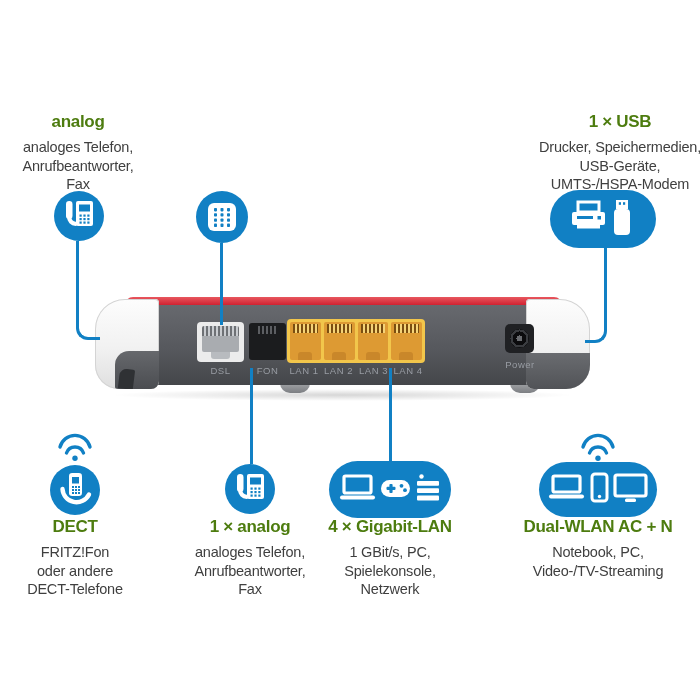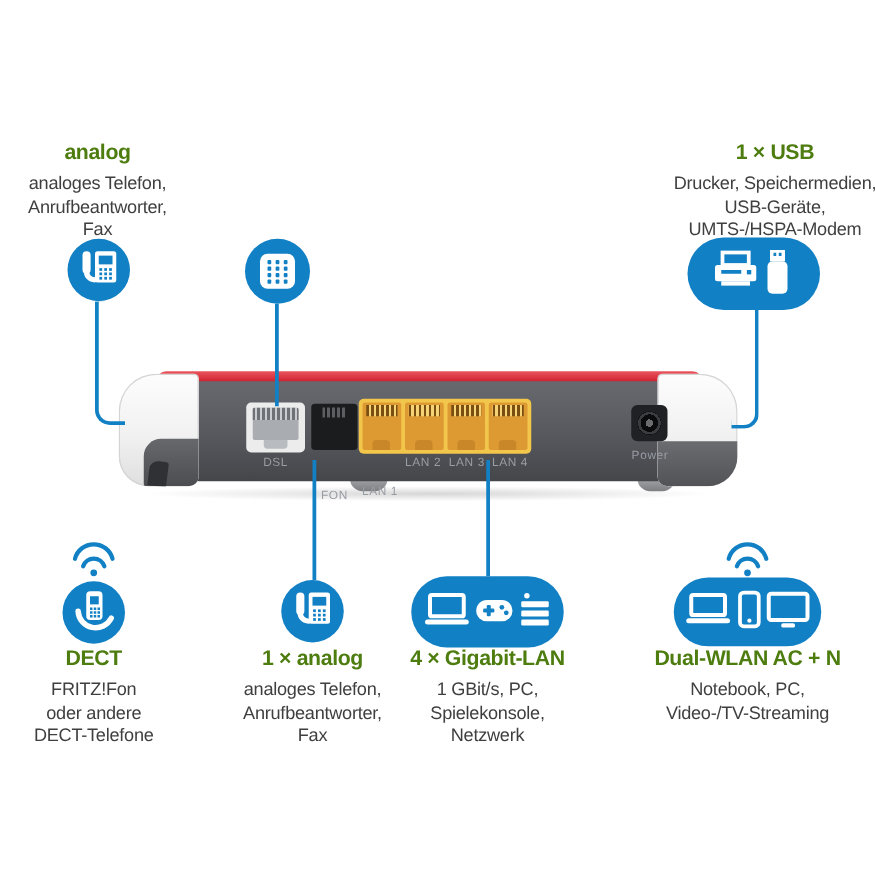--- a/index.html
+++ b/index.html
@@ -74,22 +74,22 @@
               display:flex;gap:3px;padding:3px;box-sizing:border-box;}
   .lan-jack{position:relative;flex:1;background:#dd9a33;border-radius:2px;overflow:hidden;}
   .lan-jack .pins{position:absolute;left:3px;top:2px;right:3px;height:9px;
                   background:repeating-linear-gradient(90deg,#7a4d10 0 2px,#f5d478 2px 4px);}
   .lan-jack .tab{position:absolute;left:8px;bottom:0;width:14px;height:8px;background:#c9872a;border-radius:3px 3px 0 0;}
   .p-power{position:absolute;left:410px;top:31px;width:29px;height:29px;z-index:5;background:#202124;border-radius:5px;}
   .p-power .hole{position:absolute;left:5px;top:5px;width:19px;height:19px;border-radius:50%;
                  background:radial-gradient(circle at 50% 50%,#6a6c70 0 3px,#0b0b0d 3px 7px,#3a3c40 7px 9px,#101113 9px);}
   .port-label{position:absolute;z-index:6;font-size:9.5px;color:#989ca3;text-align:center;letter-spacing:0.5px;top:72px;}
   .pl-dsl{left:102px;width:47px;}
-  .pl-fon{left:154px;width:37px;margin-top:26px;}
-  .pl-lan1{left:192px;width:34px;margin-top:23px;}
+  .pl-fon{left:154px;width:37px;}
+  .pl-lan1{left:192px;width:34px;}
   .pl-lan2{left:226px;width:35px;}
   .pl-lan3{left:261px;width:35px;}
   .pl-lan4{left:296px;width:34px;}
   .pl-power{left:405px;width:40px;top:66px;}
 
   svg{display:block;}
 </style>
 </head>
 <body>
 

